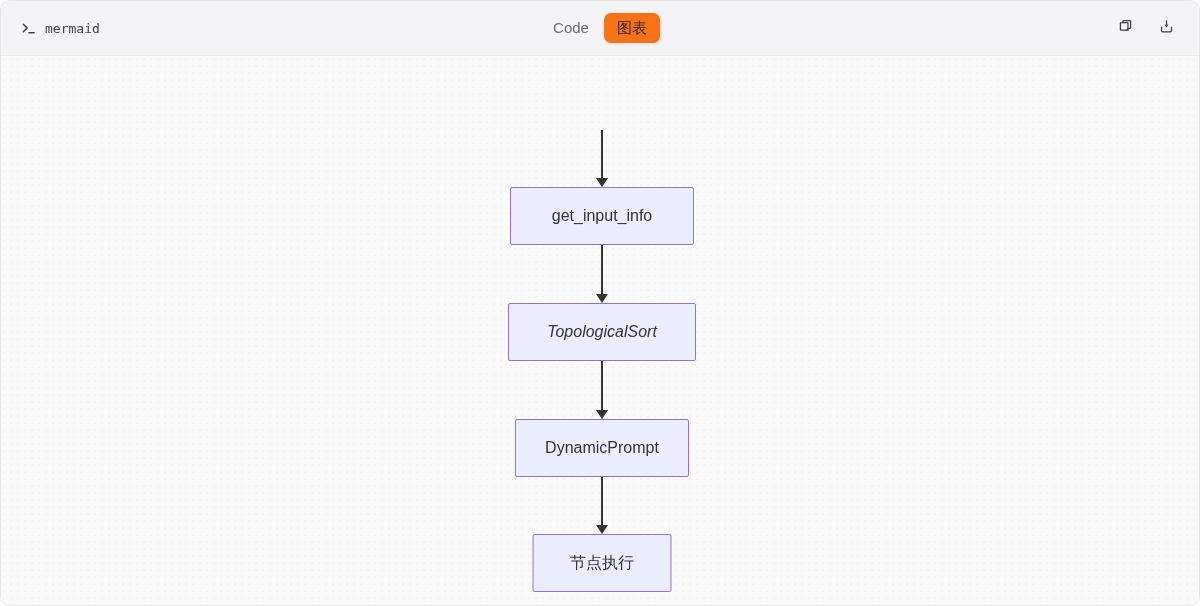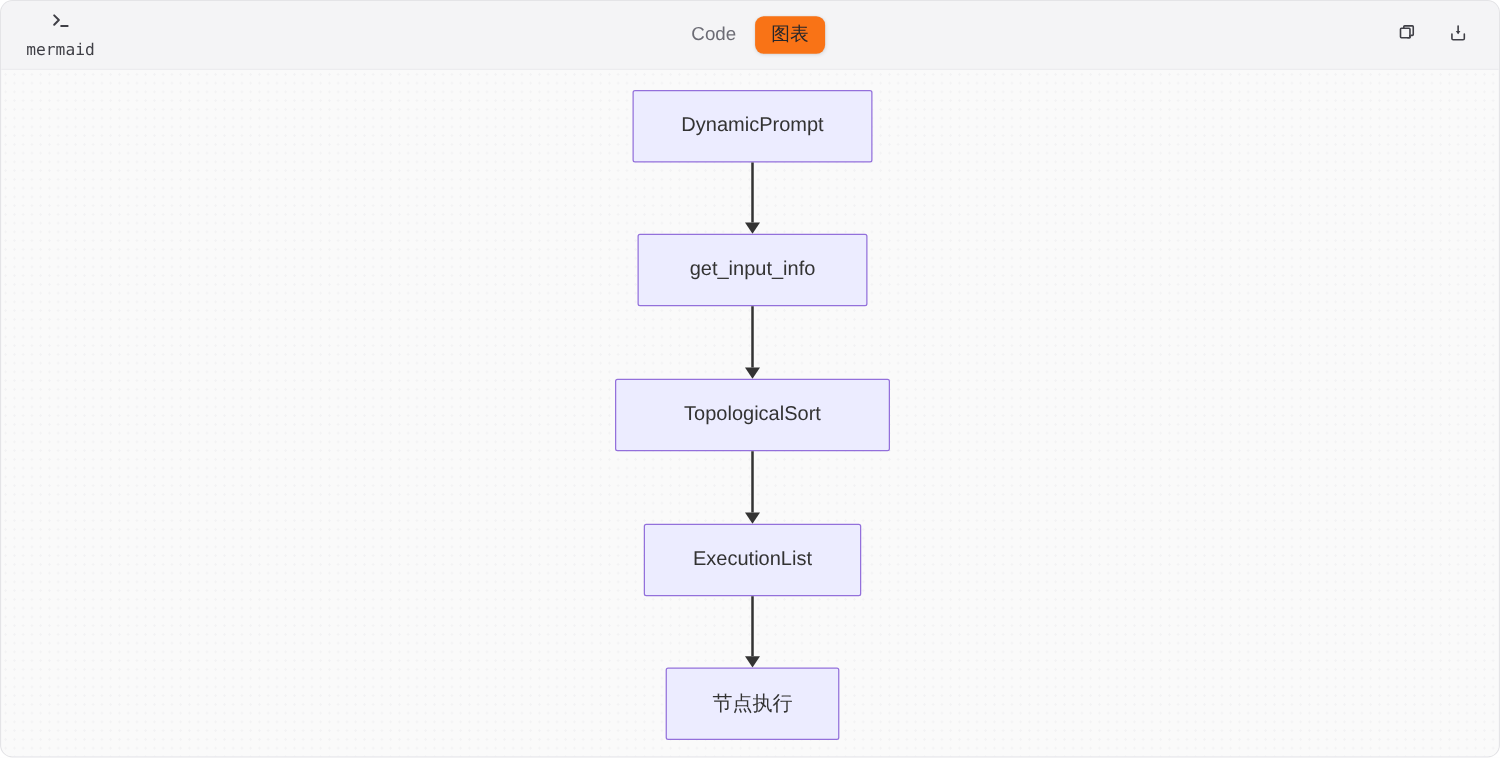--- a/index.html
+++ b/index.html
@@ -18,21 +18,21 @@
   }
   
   .toolbar {
     position: relative;
     height: 55px;
     background: #f4f4f6;
     border-bottom: 1px solid #ececef;
     display: flex; align-items: center;
     padding: 0 20px;
   }
-  .brand { display: flex; align-items: center; gap: 9px; flex-direction: column; }
+  .brand { display: flex; align-items: center; gap: 9px; }
   .brand svg { display: block; }
   .brand-label {
     font-family: "DejaVu Sans Mono", "Liberation Mono", monospace;
     font-size: 13px; font-weight: 500;
     color: #3f3f46;
   }
   .tabs {
     position: absolute; left: 50%; top: 50%;
     transform: translate(-50%, -50%);
     display: flex; align-items: center; gap: 2px;
@@ -68,21 +68,21 @@
     background: #ECECFF;
     border: 1px solid #9370DB;
     border-radius: 2px;
     display: flex; align-items: center; justify-content: center;
     font-size: 16px; color: #333333;
     font-family: "Liberation Sans", "DejaVu Sans", sans-serif;
     white-space: nowrap;
   }
   .node-1 { top: 16px;  width: 192px; }
   .node-2 { top: 131px; width: 184px; }
-  .node-3 { top: 247px; width: 220px; }
+  .node-3 { top: 247px; width: 188px; font-style: italic; }
   .node-4 { top: 363px; width: 174px; }
   .node-5 { top: 478px; width: 139px; }
   .edge {
     position: absolute; left: 601px; transform: translateX(-50%);
     width: 14px;
     display: flex; flex-direction: column; align-items: center;
   }
   .edge-1 { top: 74px;  height: 57px; }
   .edge-2 { top: 189px; height: 58px; }
   .edge-3 { top: 305px; height: 58px; }
@@ -132,42 +132,41 @@
             <path d="M5 13 v5 a1.5 1.5 0 0 0 1.5 1.5 h11 A1.5 1.5 0 0 0 19 18 v-5"></path>
             <line x1="12" y1="4" x2="12" y2="11.5"></line>
             <path d="M9.4 9.6 L12 13.4 L14.6 9.6 Z" fill="#3f3f46" stroke="none"></path>
           </svg>
         </span>
       </button>
     </div>
   </div>
 
   <div class="canvas">
-    <div class="node node-1">DynamicPrompt</div>
 
     <div class="edge edge-1">
       <div class="edge-line"></div>
       <div class="edge-head"></div>
     </div>
 
     <div class="node node-2">get_input_info</div>
 
     <div class="edge edge-2">
       <div class="edge-line"></div>
       <div class="edge-head"></div>
     </div>
 
     <div class="node node-3">TopologicalSort</div>
 
     <div class="edge edge-3">
       <div class="edge-line"></div>
       <div class="edge-head"></div>
     </div>
 
-    <div class="node node-4">ExecutionList</div>
+    <div class="node node-4">DynamicPrompt</div>
 
     <div class="edge edge-4">
       <div class="edge-line"></div>
       <div class="edge-head"></div>
     </div>
 
     <div class="node node-5">节点执行</div>
   </div>
 
 </div>

